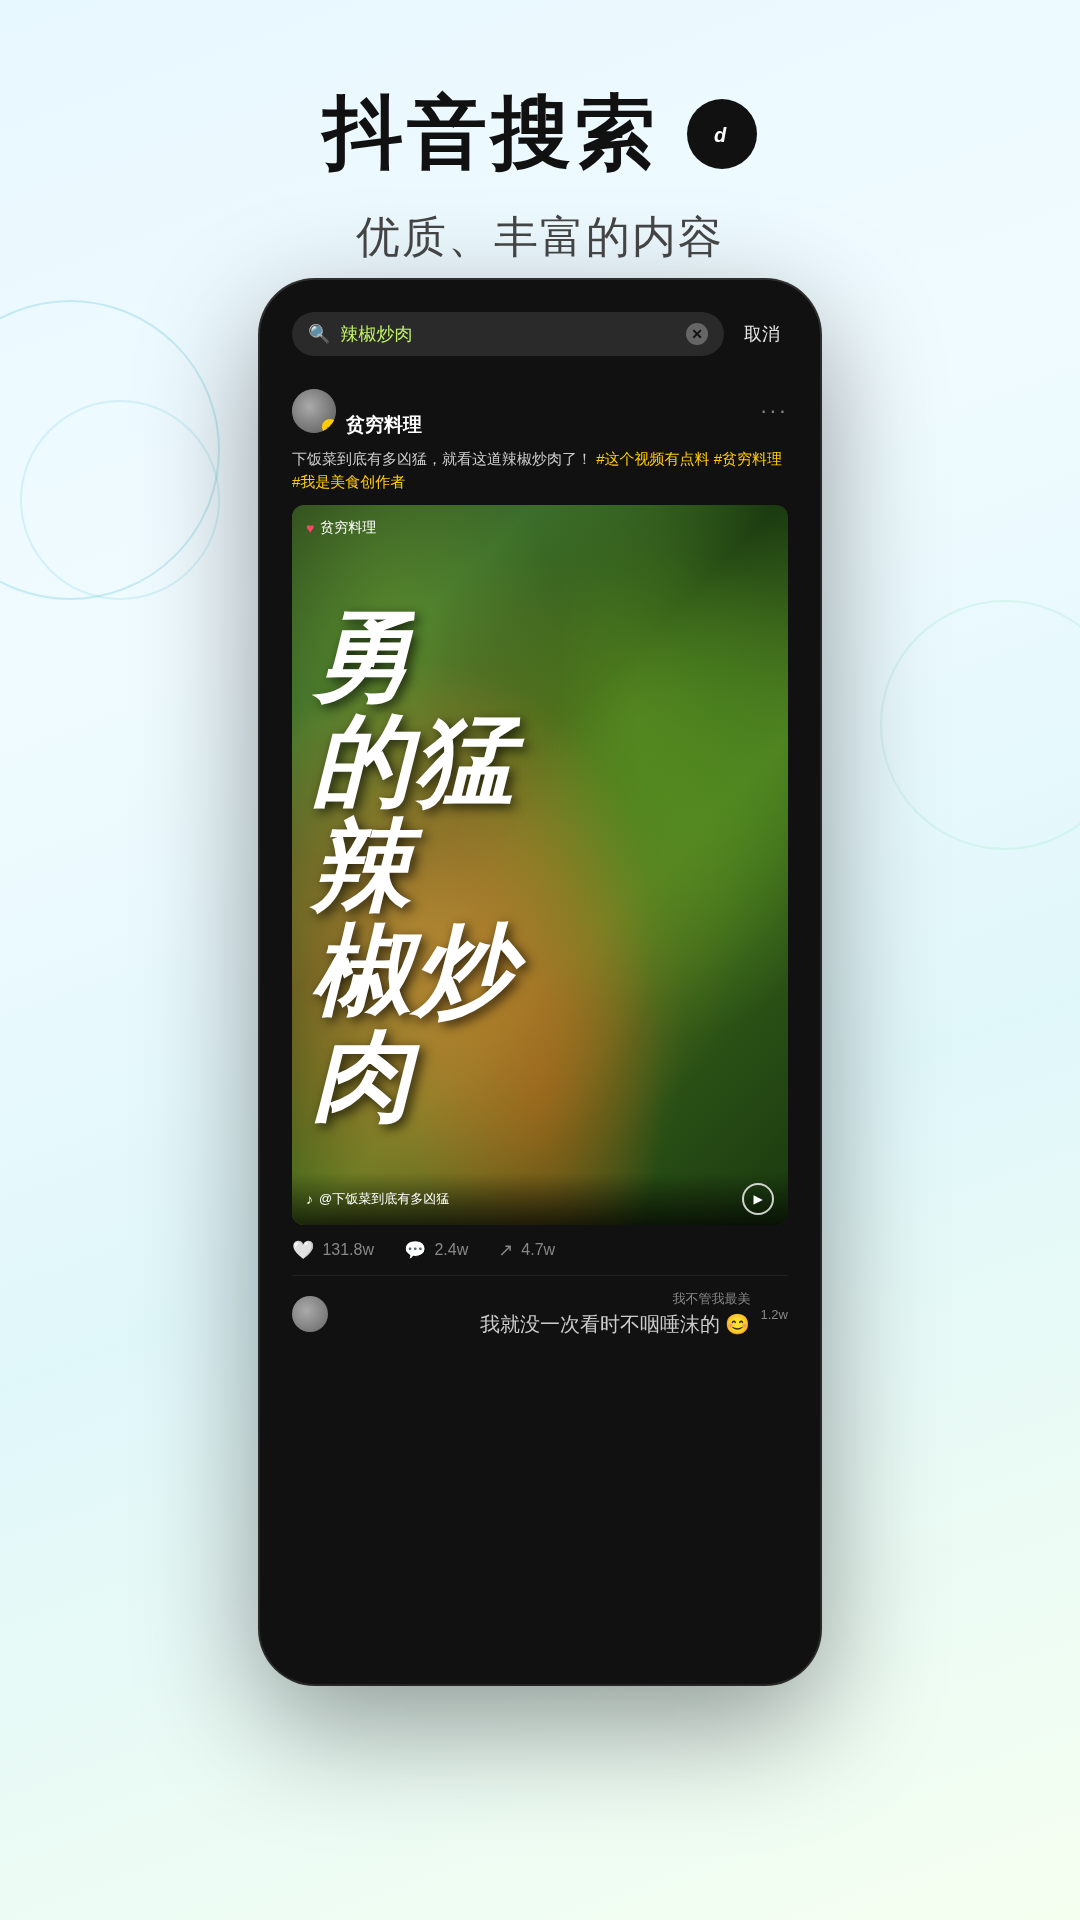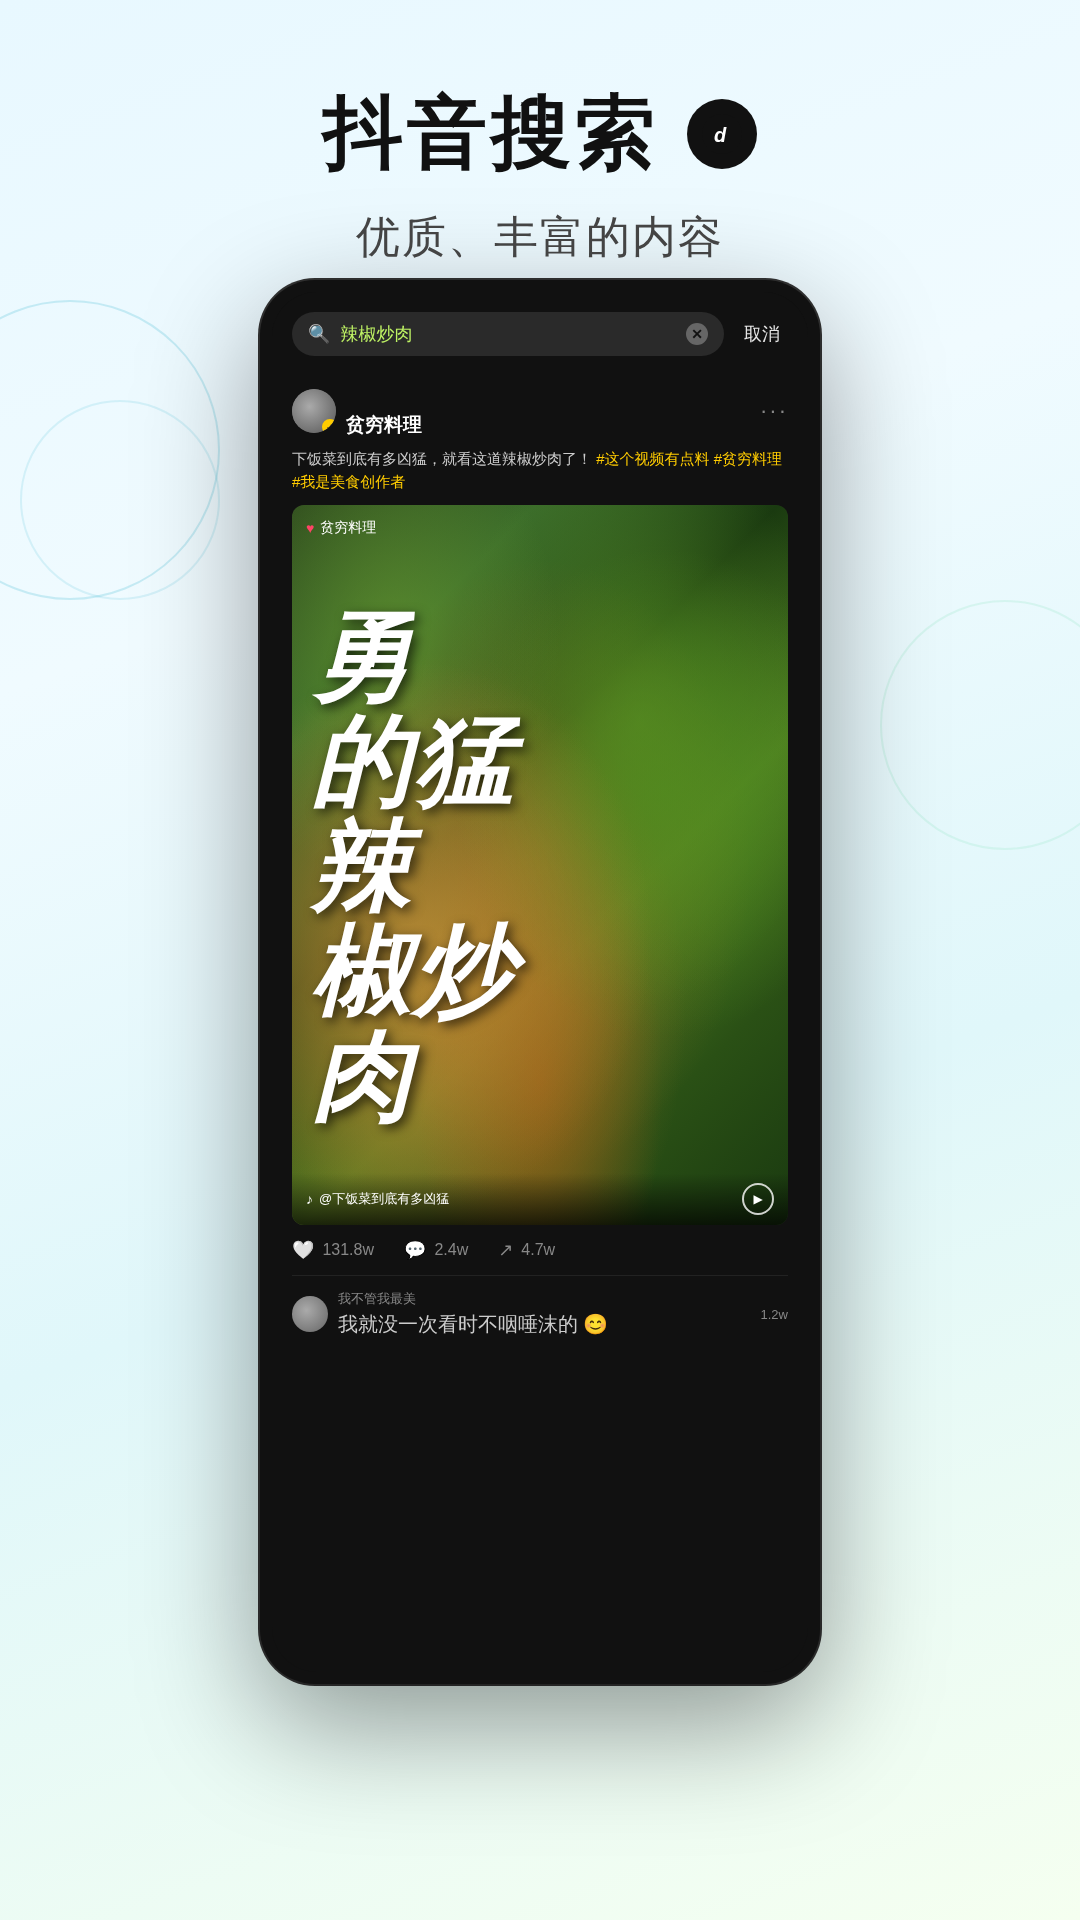--- a/index.html
+++ b/index.html
@@ -333,20 +333,21 @@
 
     
     .comments-section {
       padding: 14px 0;
     }
     .comment-row {
       display: flex;
       align-items: center;
       gap: 10px;
       margin-bottom: 20px;
+      text-align: right;
     }
     .comment-avatar {
       width: 36px; height: 36px;
       border-radius: 50%;
       background: radial-gradient(circle at 40% 40%, #aaa, #666);
       flex-shrink: 0;
     }
     .comment-text {
       color: #ccc;
       font-size: 20px;

